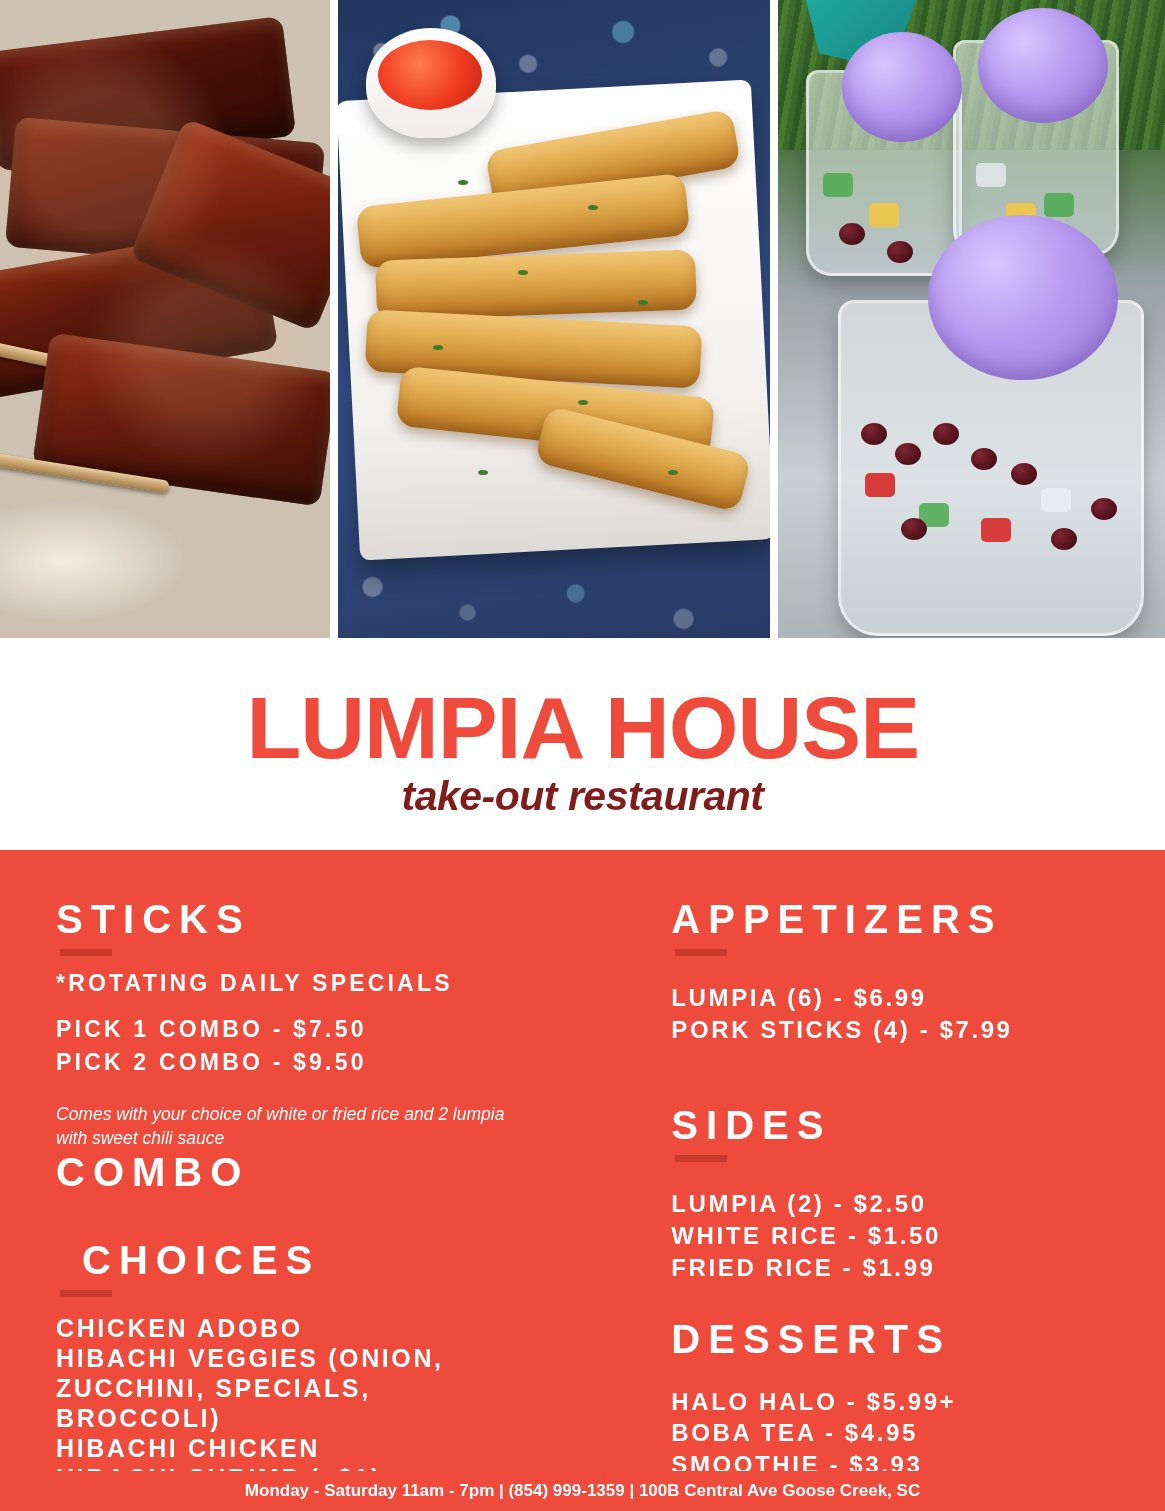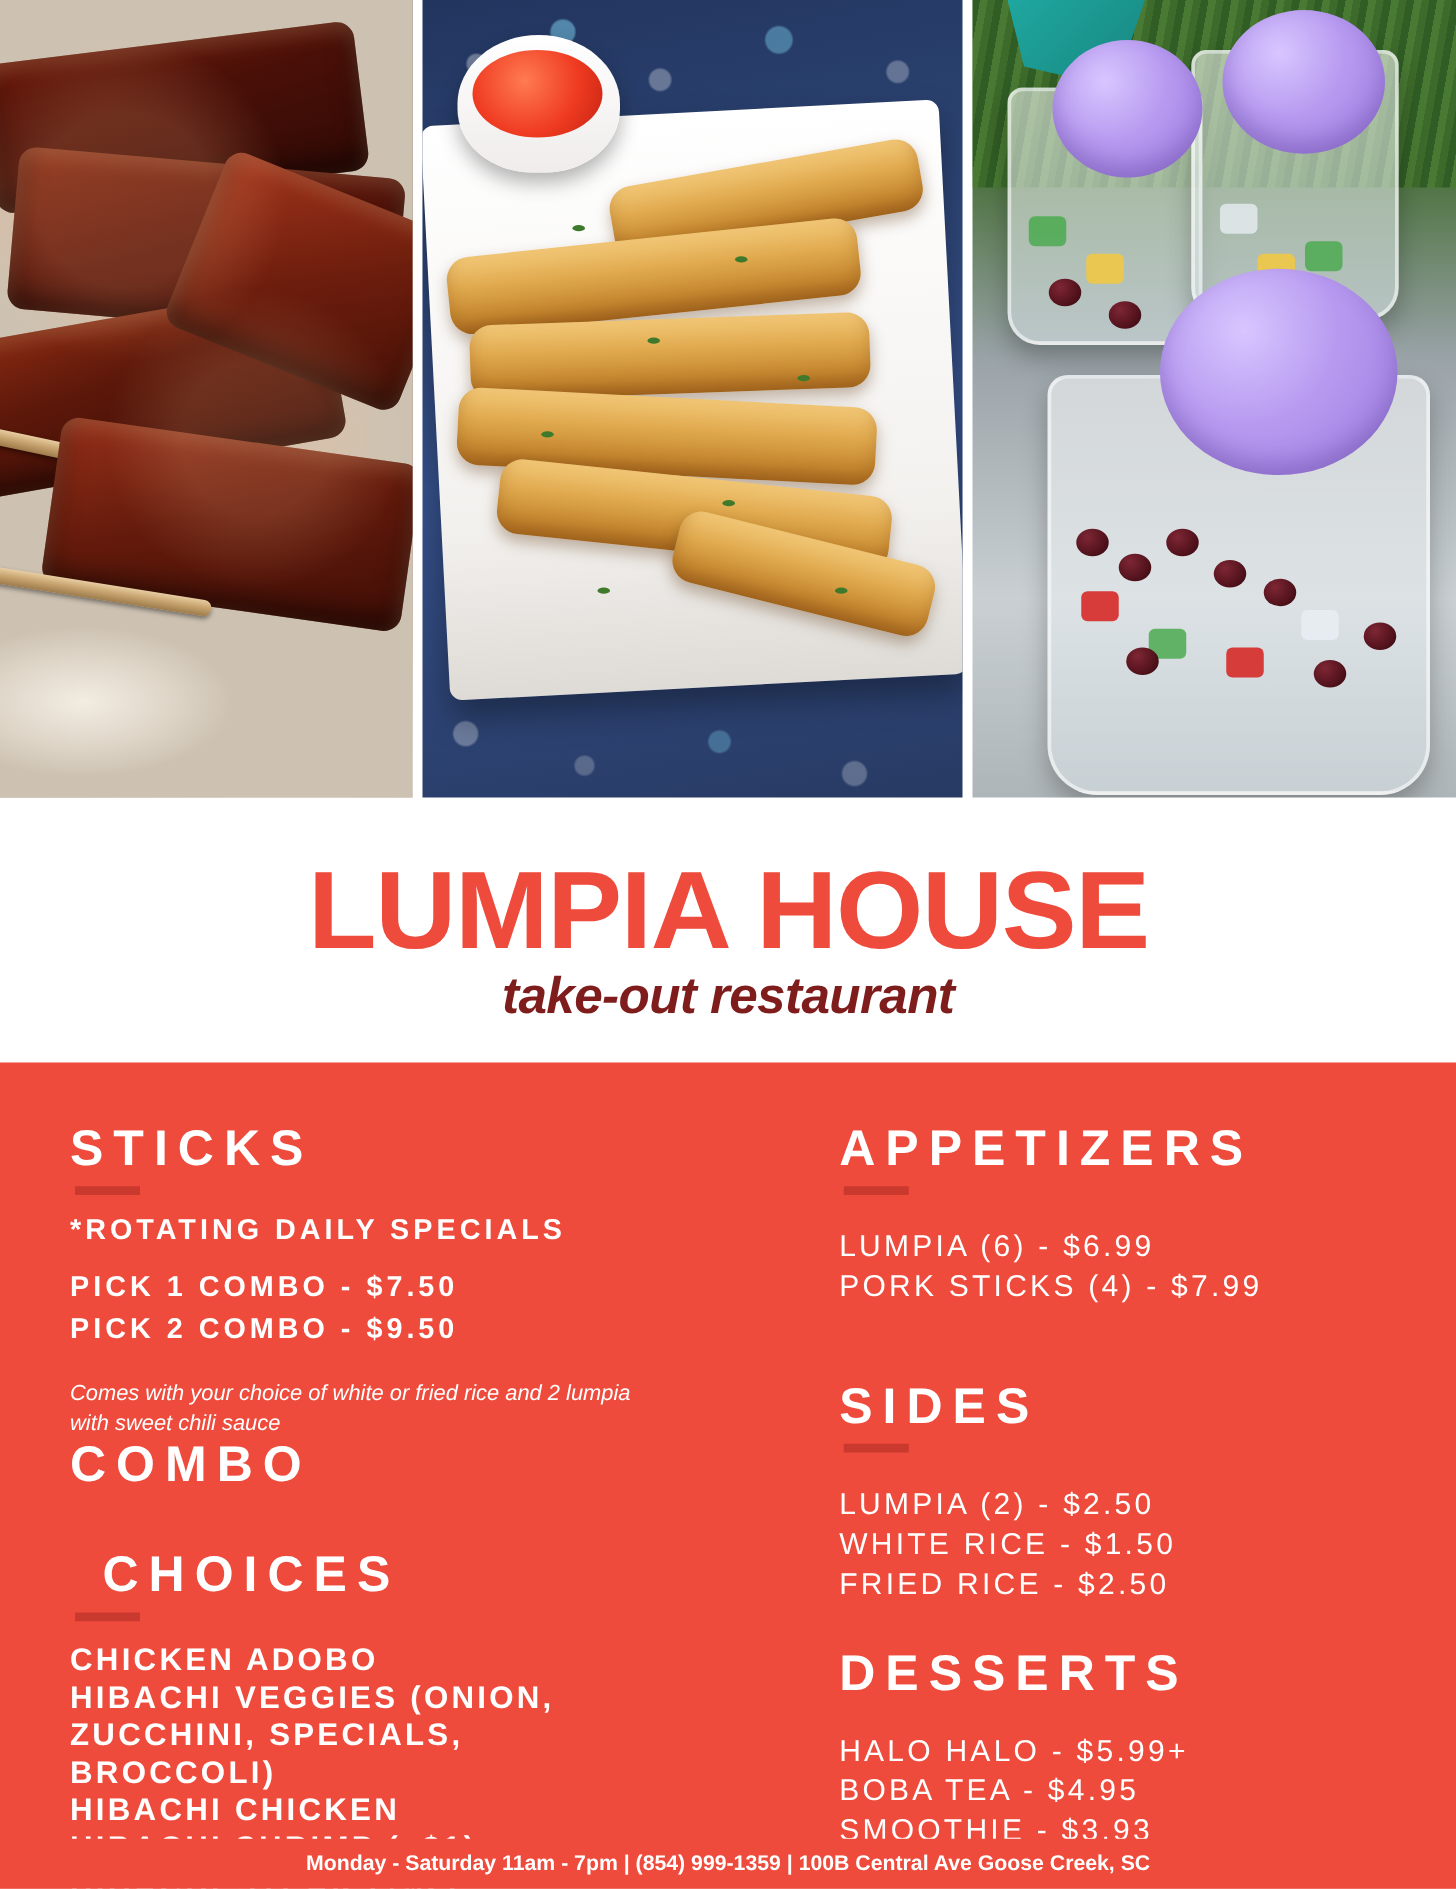--- a/index.html
+++ b/index.html
@@ -249,21 +249,21 @@
   .combo-list {
     font-size: 25px;
     font-weight: bold;
     letter-spacing: 2.6px;
     line-height: 1.20;
     margin-top: 16px;
   }
   .r-block { margin-top: 26px; }
   .r-item {
     font-size: 24px;
-    font-weight: normal;
+    font-weight: bold;
     letter-spacing: 2.6px;
     line-height: 1.33;
   }
   .gap-lg { height: 58px; }
   .gap-md { height: 34px; }
   .gap-sm { height: 16px; }
 
   .footer-bar {
     position: absolute;
     left: 0; right: 0; bottom: 0;
@@ -395,21 +395,21 @@
       <div class="r-item">PORK STICKS (4) - $7.99</div>
     </div>
 
     <div class="gap-lg"></div>
 
     <div class="sec-head">SIDES</div>
     <div class="rule"></div>
     <div class="r-block">
       <div class="r-item">LUMPIA (2) - $2.50</div>
       <div class="r-item">WHITE RICE - $1.50</div>
-      <div class="r-item">FRIED RICE - $2.50</div>
+      <div class="r-item">FRIED RICE - $1.99</div>
     </div>
 
     <div class="gap-md"></div>
 
     <div class="sec-head">DESSERTS</div>
     <div class="r-block">
       <div class="r-item">HALO HALO - $5.99+</div>
       <div class="r-item">BOBA TEA - $4.95</div>
       <div class="r-item">SMOOTHIE - $3.93</div>
     </div>

